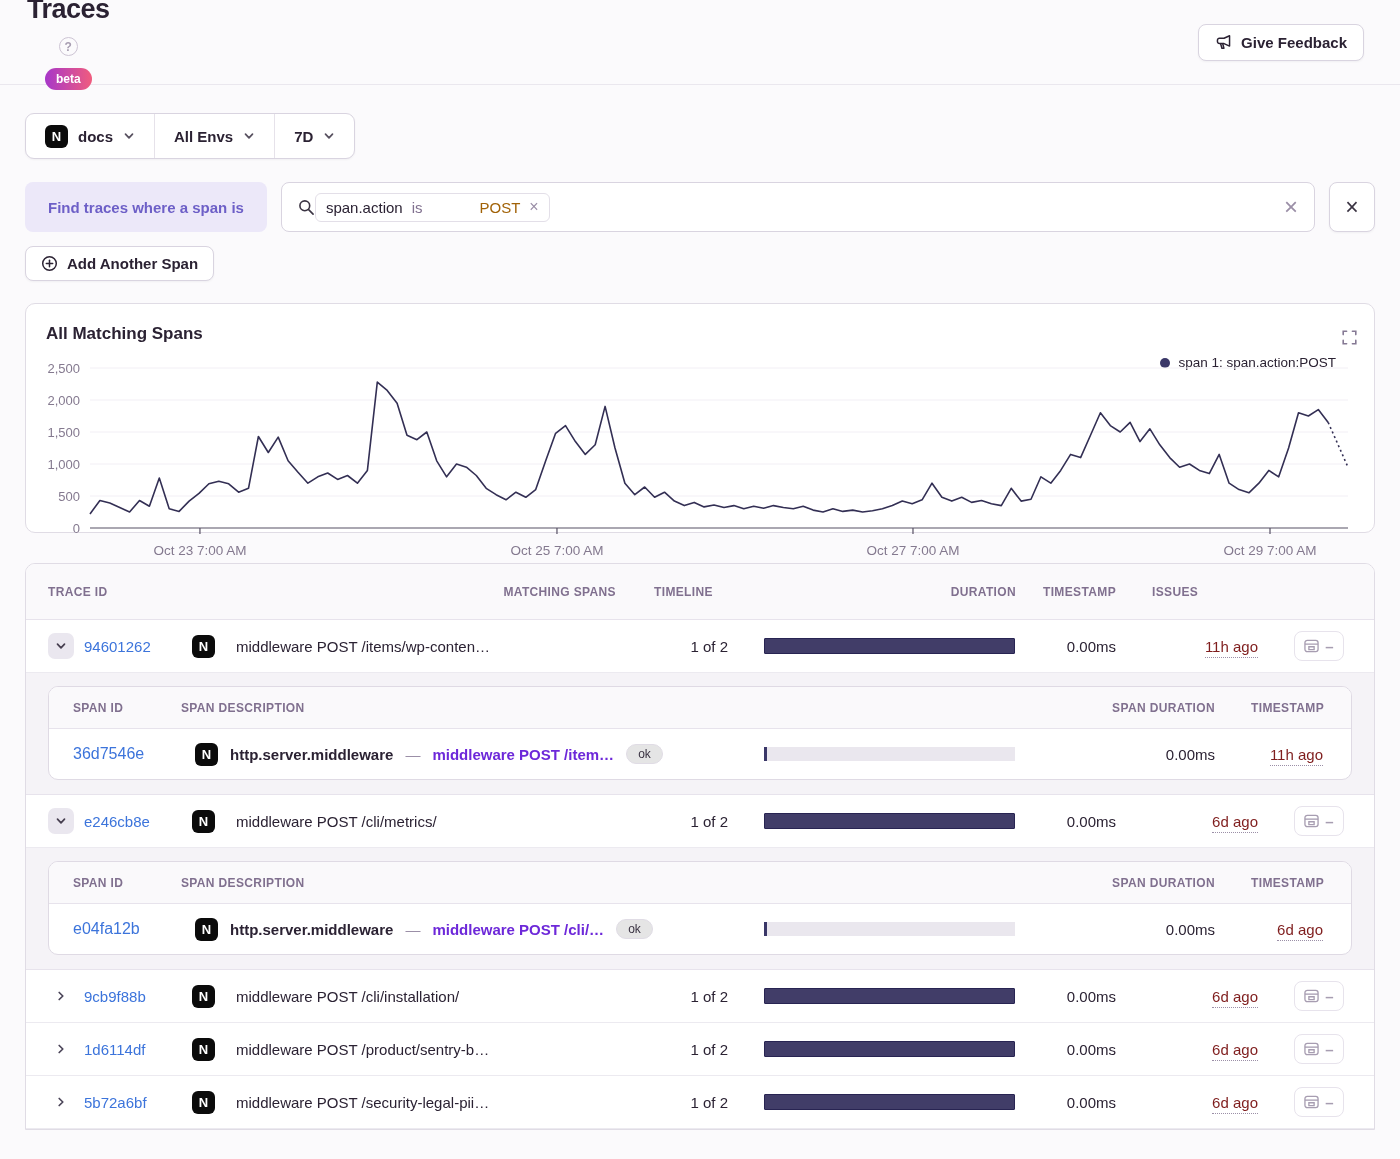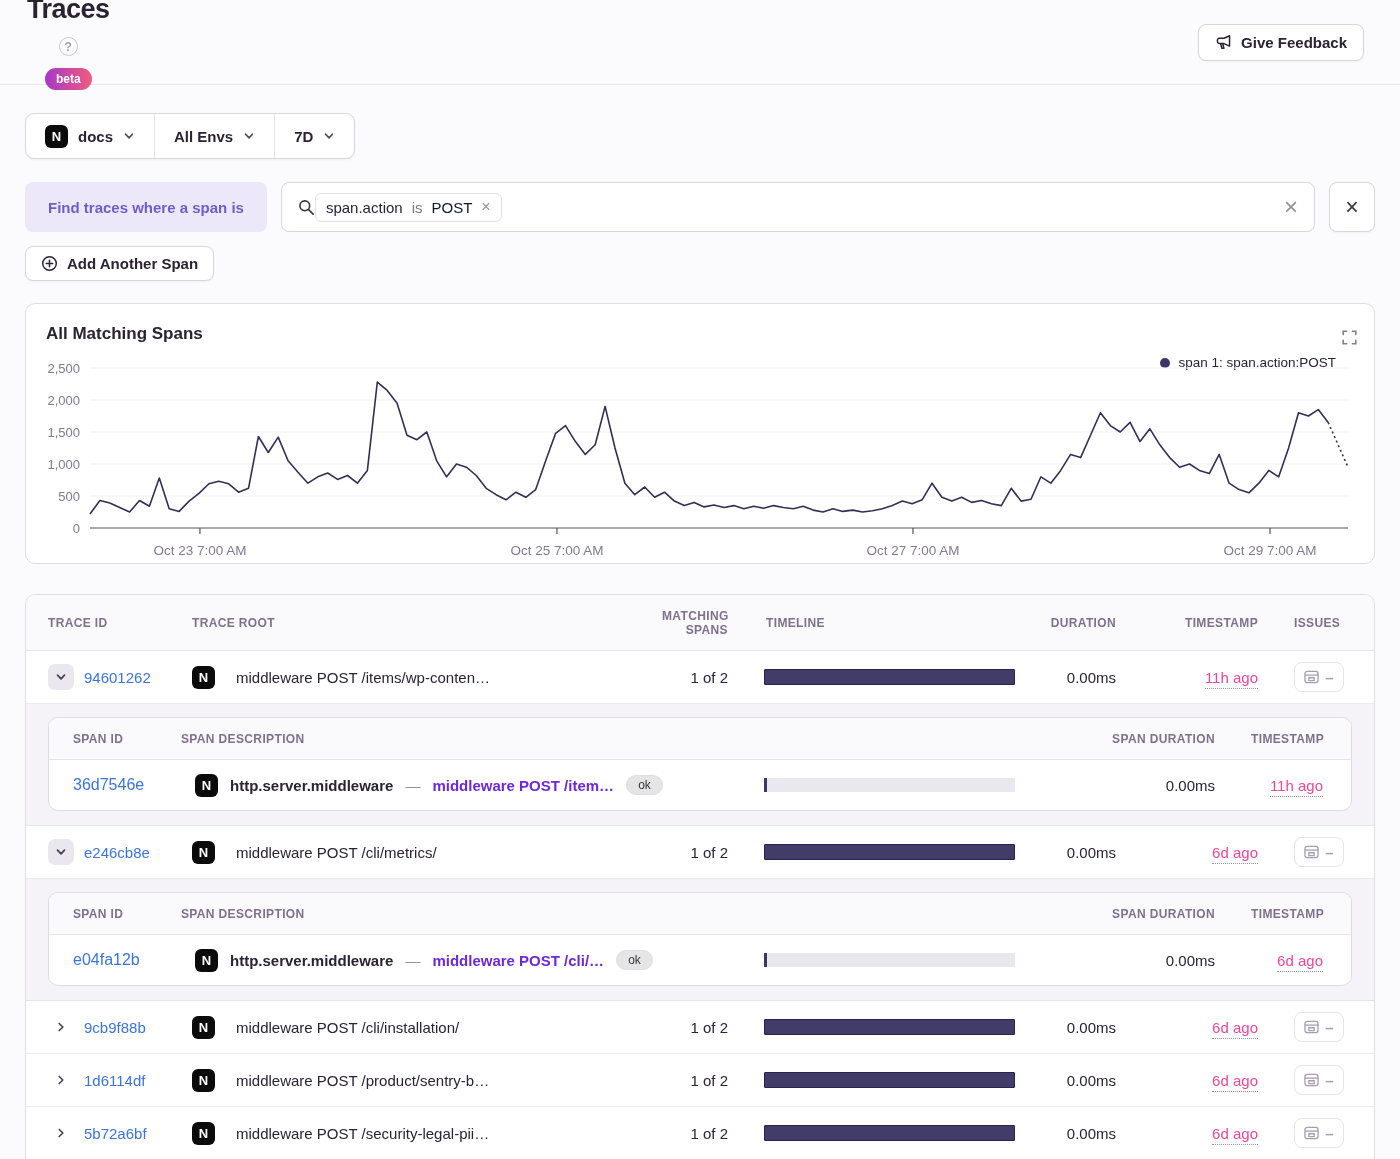--- a/index.html
+++ b/index.html
@@ -35,30 +35,30 @@
   
   .search-row { display:flex; gap:14px; height:50px; margin-bottom:14px; }
   .span-pill { display:flex; align-items:center; background:#ece8f9; color:#6d5fc7; font-weight:700;
                font-size:15px; padding:0 23px; border-radius:8px; }
   .search-box { flex:1; display:flex; align-items:center; background:#fff;
                 border:1px solid #d9d4e0; border-radius:8px; padding:0 16px; }
   .token { display:flex; align-items:center; gap:9px; border:1px solid #e3dfe8; border-radius:6px;
            padding:5px 10px; font-size:15px; background:#fff; }
   .tk-key { color:#2b2233; }
   .tk-op { color:#80708f; }
-  .tk-val { color:#0f172a; }
+  .tk-val { color:#a16207;margin-left:48px; }
   .tk-x { color:#9b8fa7; font-size:16px; line-height:1; cursor:pointer; }
   .search-clear { margin-left:auto; color:#9b8fa7; font-size:24px; line-height:1; cursor:pointer; }
   .close-btn { width:46px; background:#fff; border:1px solid #d9d4e0; border-radius:8px; font-size:23px;
                color:#3a3342; cursor:pointer; box-shadow:0 1px 2px rgba(43,34,51,.05); }
   .add-span-btn { padding:8px 15px; margin-bottom:22px; }
 
   
   .chart-panel { position:relative; background:#fff; border:1px solid #e0dce5; border-radius:10px;
-                 height:261px; margin-bottom:30px; }
+                 height:230px; margin-bottom:30px; }
   .chart-title { position:absolute; top:20px; left:20px; font-size:17px; font-weight:700; }
   .expand-btn { position:absolute; top:26px; right:17px; color:#857994; background:none; border:none; cursor:pointer; }
   .legend { position:absolute; top:51px; right:38px; display:flex; align-items:center; gap:8px;
             font-size:13.5px; color:#2b2233; cursor:pointer; }
   .legend-dot { width:10px; height:10px; border-radius:50%; background:#3a3768; }
   #spans-chart { position:absolute; left:0; top:46px; }
 
   
   .table-panel { background:#fff; border:1px solid #e0dce5; border-radius:10px 10px 0 0; overflow:hidden; }
   .grid-main { display:grid; grid-template-columns:142px minmax(0,1fr) 112px 260px 100px 142px 108px; align-items:center; }
@@ -81,21 +81,21 @@
                cursor:pointer; flex:none; }
   .id-link { color:#3c74db; margin-left:10px; cursor:pointer; }
   .root-cell { display:flex; align-items:center; gap:21px; padding-left:24px; min-width:0; }
   .root-text { white-space:nowrap; overflow:hidden; }
   .right { text-align:right; }
   .matching { padding-right:36px; }
   .tl-cell { padding:0; }
   .tl-bar { width:251px; height:16px; background:#413d68; border:1px solid #282452; border-radius:1px; }
   .dur { padding-right:8px; }
   .ts-cell { padding-right:8px; }
-  .ts { border-bottom:1px dotted #9b8fa7; padding-bottom:2px; color:#ec4899; }
+  .ts { border-bottom:1px dotted #9b8fa7; padding-bottom:2px; color:#7f1d1d; }
   .issues-cell { padding-left:28px; }
   .issues-btn { width:50px; height:30px; border:1px solid #e7e3ec; border-radius:8px; background:#fff;
                 display:inline-flex; align-items:center; justify-content:center; gap:6px; cursor:pointer; }
   .issues-btn .dash { color:#a79db1; font-size:15px; font-weight:700; line-height:1; }
 
   
   .sub-panel { background:#f5f3f7; border-bottom:1px solid #e7e3ec; padding:13px 22px 14px; }
   .sub-table { background:#fff; border:1px solid #dfdae4; border-radius:10px; overflow:hidden; }
   .grid-sub { display:grid; grid-template-columns:122px minmax(0,1fr) 297px 180px 110px; align-items:center; }
   .sub-head { height:42px; background:#faf9fb; border-bottom:1px solid #e7e3ec; }
@@ -224,21 +224,20 @@
         <line x1="1244.004" y1="178" x2="1244.004" y2="184" stroke="#565064" stroke-width="1.2"></line>
         <text x="1244.004" y="205" text-anchor="middle" fill="#84798f" font-size="13.5" font-family="&quot;Liberation Sans&quot;,sans-serif">Oct 29 7:00 AM</text>
         <polyline points="64.0,163.9 73.9,150.5 83.8,153.0 93.7,157.5 103.6,162.0 113.5,150.5 123.4,156.2 133.3,128.1 143.2,158.8 153.1,161.4 163.1,151.1 173.0,143.4 182.9,133.8 192.8,131.3 202.7,133.8 212.6,142.2 222.5,138.3 232.4,86.5 242.3,102.5 252.2,87.1 262.1,110.8 272.0,122.3 281.9,133.2 291.8,126.8 301.7,123.0 311.6,129.4 321.5,125.5 331.4,133.2 341.4,120.4 351.3,32.1 361.2,40.4 371.1,53.2 381.0,85.2 390.9,89.7 400.8,82.0 410.7,110.8 420.6,126.8 430.5,114.0 440.4,117.2 450.3,125.5 460.2,138.3 470.1,144.7 480.0,149.8 489.9,142.2 499.8,147.3 509.7,139.6 519.7,110.8 529.6,83.3 539.5,75.6 549.4,91.6 559.3,104.4 569.2,94.8 579.1,56.4 589.0,98.0 598.9,133.2 608.8,144.7 618.7,137.0 628.6,147.3 638.5,142.2 648.4,151.1 658.3,155.6 668.2,152.4 678.1,156.9 688.0,155.0 698.0,157.5 707.9,155.6 717.8,158.8 727.7,156.2 737.6,158.2 747.5,155.6 757.4,157.5 767.3,158.8 777.2,156.2 787.1,160.1 797.0,162.0 806.9,158.8 816.8,161.4 826.7,160.1 836.6,162.0 846.5,160.7 856.4,158.8 866.3,155.6 876.3,151.1 886.2,153.7 896.1,149.8 906.0,133.2 915.9,147.3 925.8,151.1 935.7,147.3 945.6,152.4 955.5,150.5 965.4,153.7 975.3,155.6 985.2,138.3 995.1,151.1 1005.0,149.2 1014.9,126.8 1024.8,133.2 1034.7,120.4 1044.6,104.4 1054.6,107.6 1064.5,85.2 1074.4,62.8 1084.3,75.6 1094.2,82.0 1104.1,72.4 1114.0,91.6 1123.9,78.8 1133.8,94.8 1143.7,107.6 1153.6,117.2 1163.5,114.0 1173.4,120.4 1183.3,123.6 1193.2,104.4 1203.1,133.2 1213.0,139.6 1222.9,142.8 1232.9,133.2 1242.8,120.4 1252.7,126.8 1262.6,98.0 1272.5,62.8 1282.4,66.0 1292.3,59.6 1302.2,72.4" fill="none" stroke="#332f54" stroke-width="1.6" stroke-linejoin="round"></polyline>
         <polyline points="1302.2,72.4 1312.1,94.8 1322.0,117.2" fill="none" stroke="#332f54" stroke-width="1.6" stroke-linejoin="round" stroke-dasharray="2 3"></polyline>
       </svg>
   </section>
 
   <section class="table-panel">
     <div class="thead grid-main">
       <div class="th th-traceid">TRACE ID</div>
-      <div class="th th-root">TRACE ROOT</div>
       <div class="th th-matching">MATCHING SPANS</div>
       <div class="th th-timeline">TIMELINE</div>
       <div class="th th-duration">DURATION</div>
       <div class="th th-timestamp">TIMESTAMP</div>
       <div class="th th-issues">ISSUES</div>
     </div>
     <div id="table-body">
         <div class="trow grid-main">
           <div class="cell id-cell">
             <span class="exp-box">

